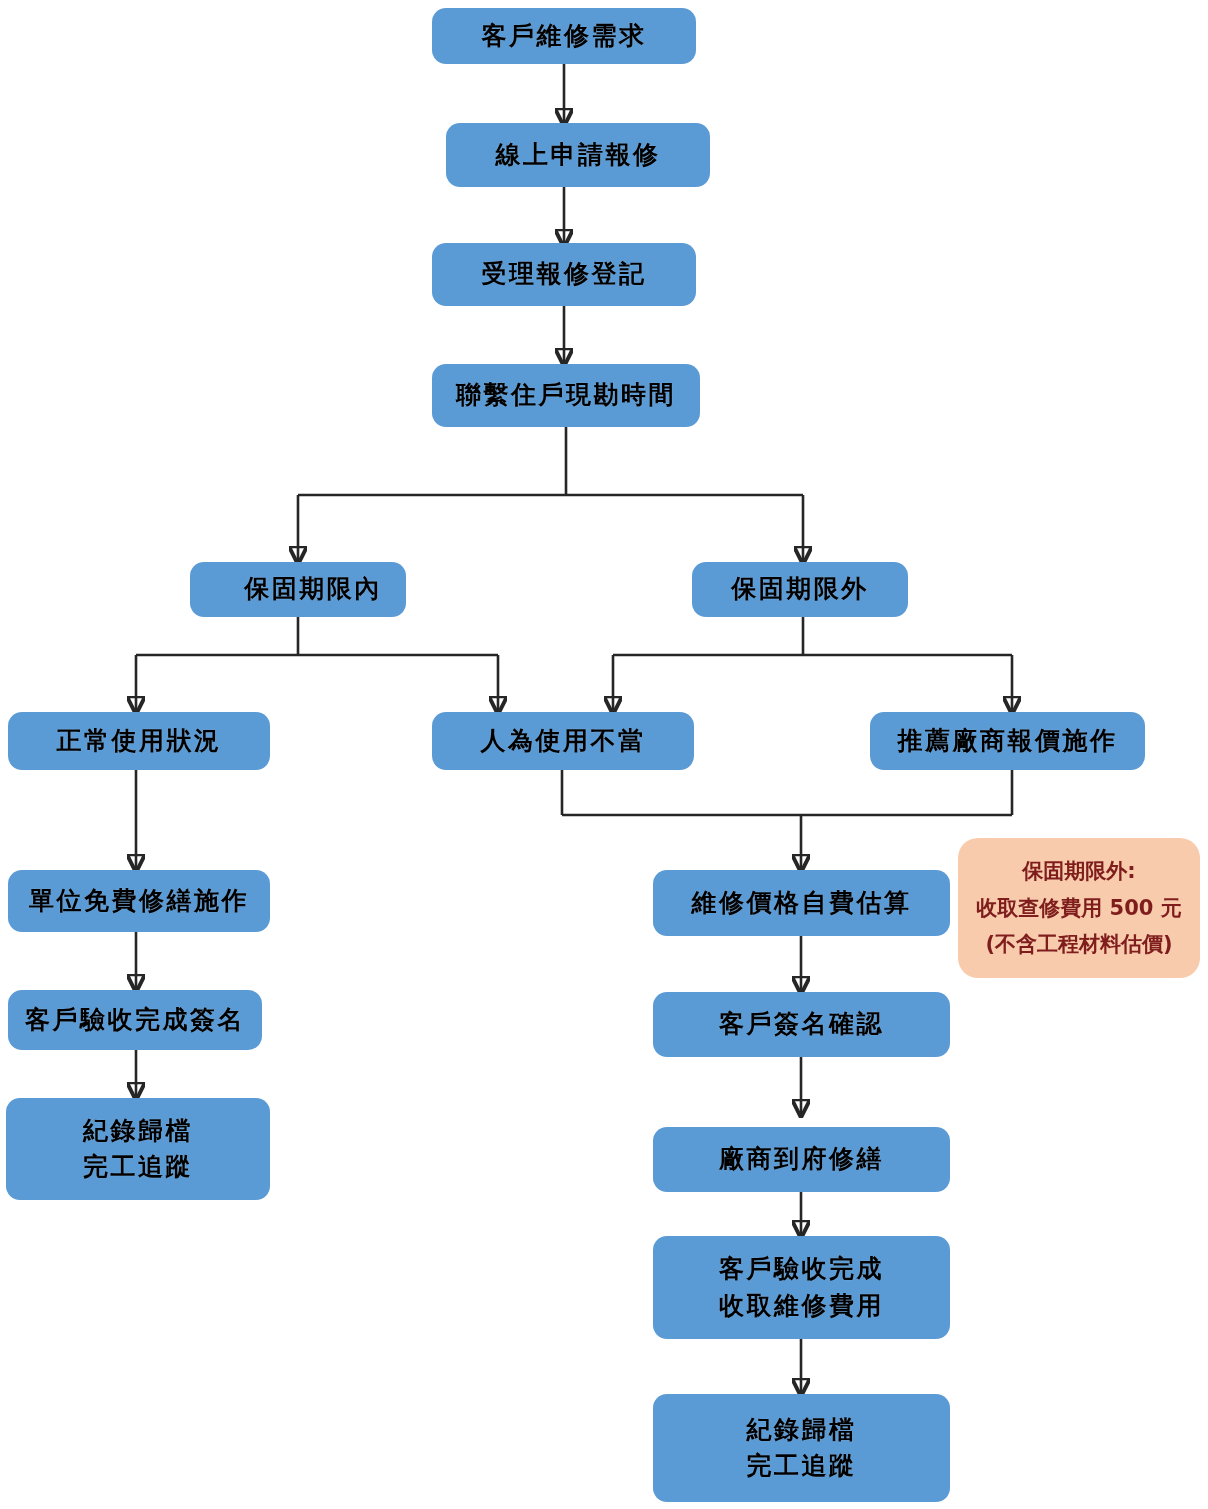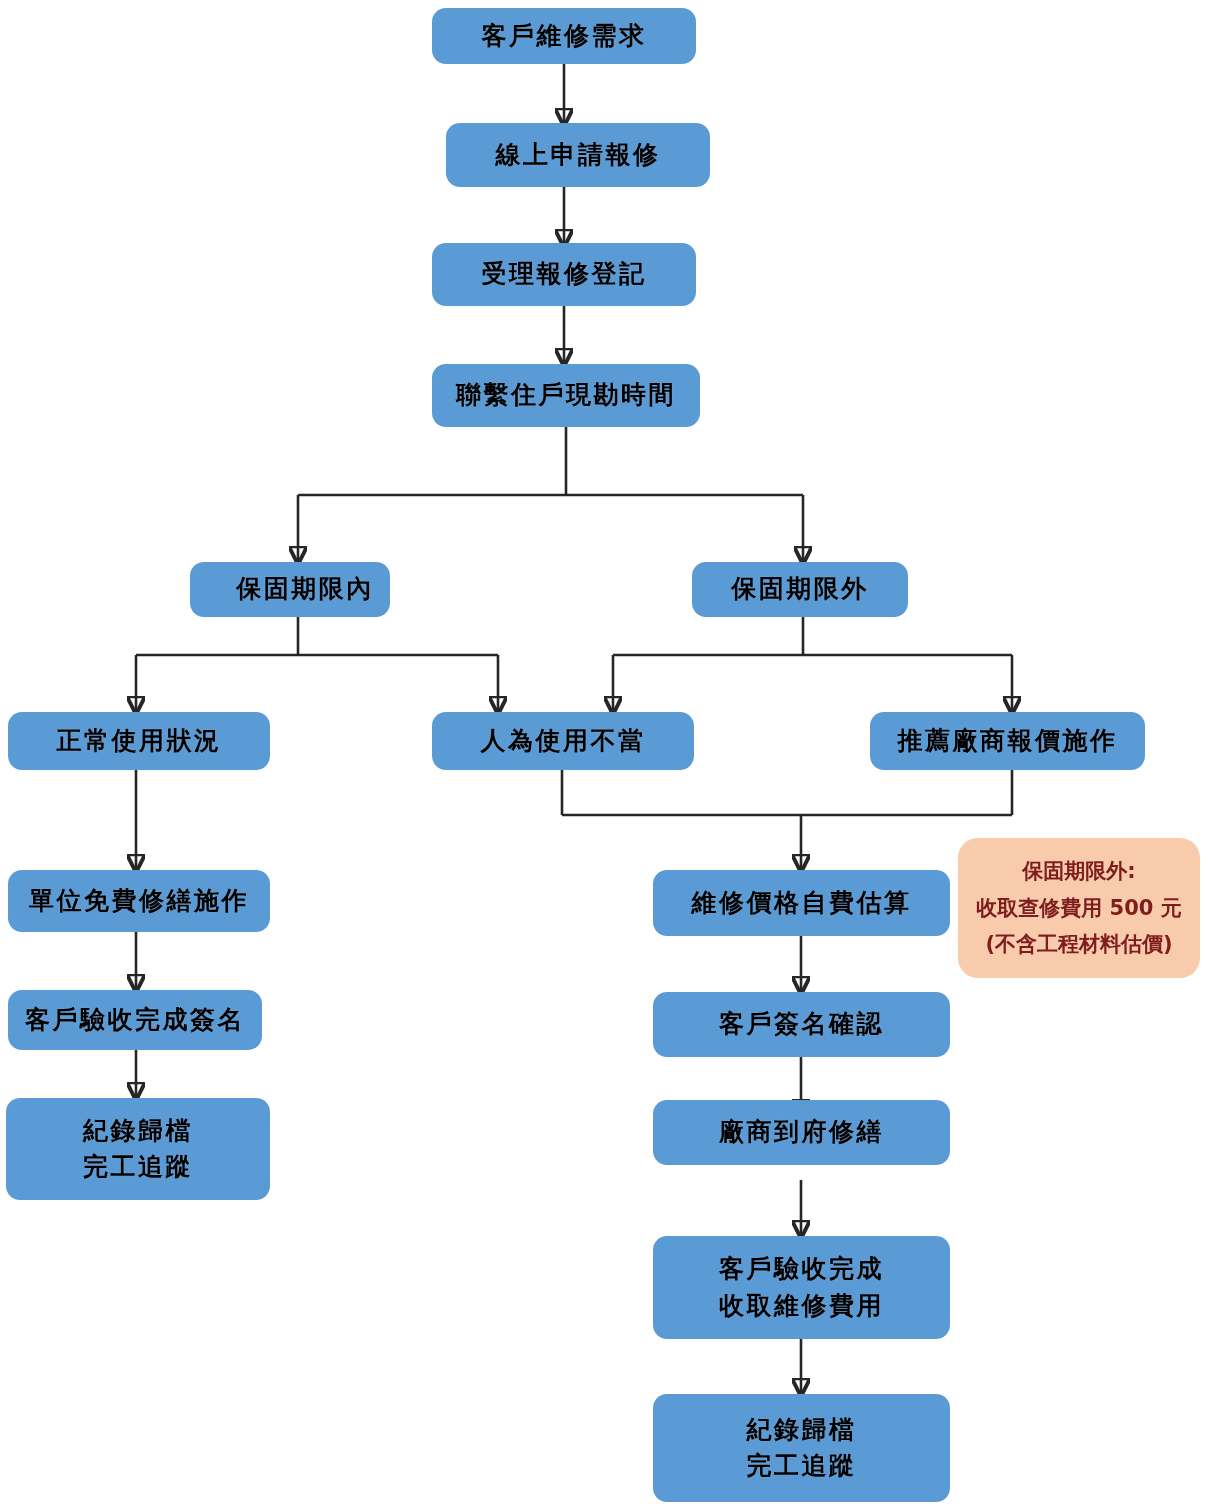--- a/index.html
+++ b/index.html
@@ -125,21 +125,21 @@
   </div>
 
   <div class="node" style="left:432px; top:243px; width:264px; height:63px;">
     <span>受理報修登記</span>
   </div>
 
   <div class="node" style="left:432px; top:364px; width:268px; height:63px;">
     <span>聯繫住戶現勘時間</span>
   </div>
 
-  <div class="node" style="left:190px; top:562px; width:200px; height:55px;padding-left:30px;">
+  <div class="node" style="left:190px; top:562px; width:216px; height:55px;padding-left:30px;">
     <span>保固期限內</span>
   </div>
 
   <div class="node" style="left:692px; top:562px; width:216px; height:55px;">
     <span>保固期限外</span>
   </div>
 
   <div class="node" style="left:432px; top:712px; width:262px; height:58px;">
     <span>人為使用不當</span>
   </div>
@@ -166,21 +166,21 @@
   </div>
 
   <div class="node" style="left:653px; top:870px; width:297px; height:66px;">
     <span>維修價格自費估算</span>
   </div>
 
   <div class="node" style="left:653px; top:992px; width:297px; height:65px;">
     <span>客戶簽名確認</span>
   </div>
 
-  <div class="node" style="left:653px; top:1100px; width:297px; height:65px;text-align:center;">
+  <div class="node" style="left:653px; top:1127px; width:297px; height:65px;text-align:center;">
     <span>廠商到府修繕</span>
   </div>
 
   <div class="node" style="left:653px; top:1236px; width:297px; height:103px;">
     <span class="line1">客戶驗收完成</span>
     <span class="line2">收取維修費用</span>
   </div>
 
   <div class="node" style="left:653px; top:1394px; width:297px; height:108px;">
     <span class="line1">紀錄歸檔</span>

